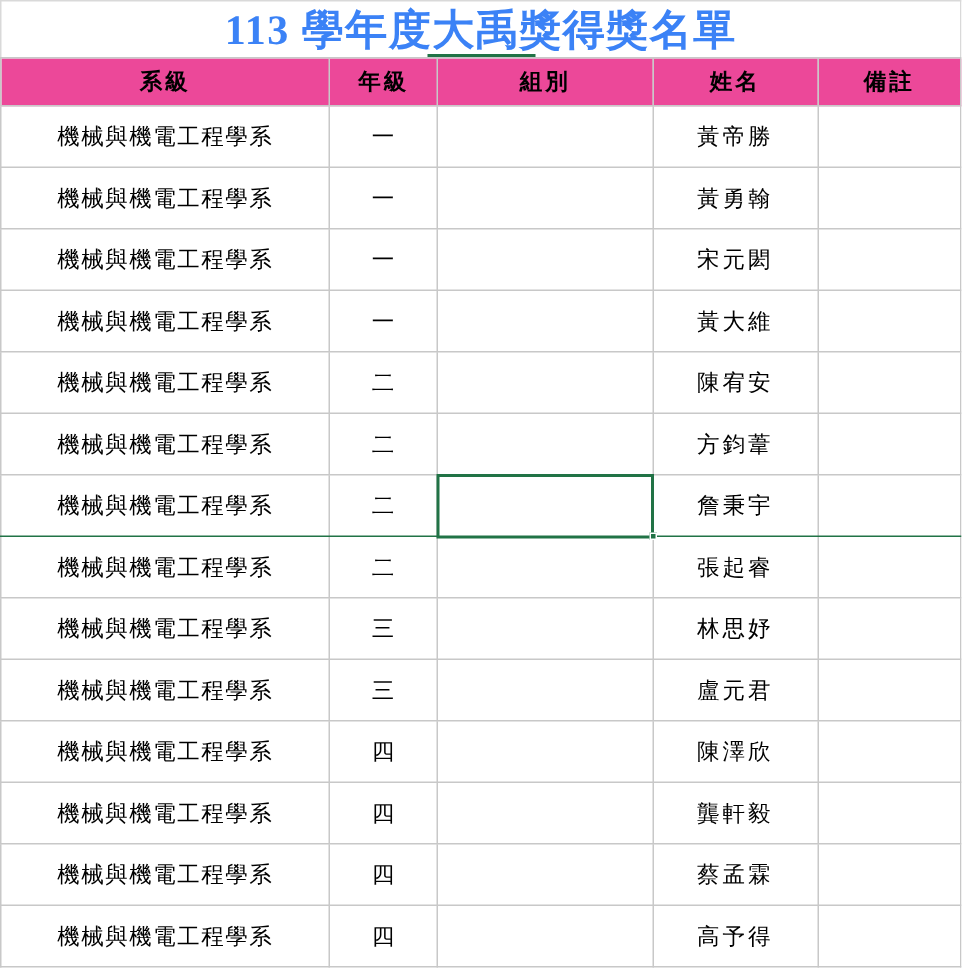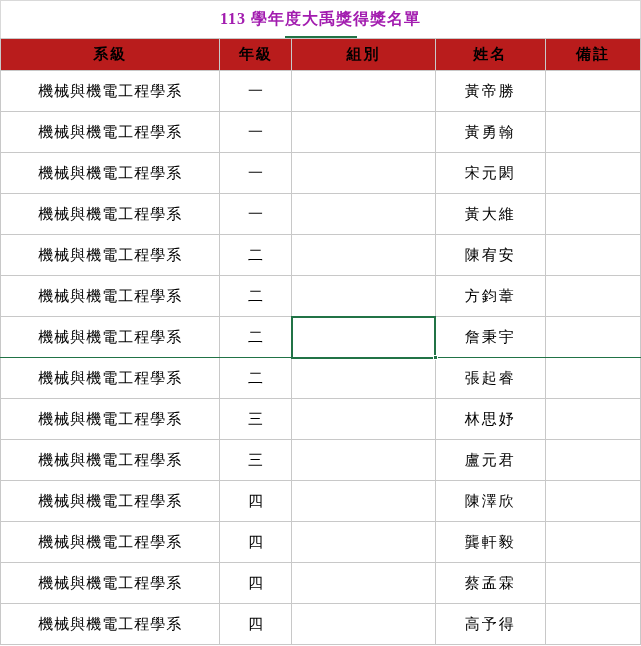--- a/index.html
+++ b/index.html
@@ -24,43 +24,43 @@
     display: flex;
     align-items: center;
     justify-content: center;
     border-top: 1px solid #d9d9d9;
     border-left: 1px solid #d9d9d9;
     border-right: 1px solid #d9d9d9;
     box-sizing: border-box;
     background: #ffffff;
   }
   .title-text {
-    font-size: 16px;
+    font-size: 28px;
     font-weight: bold;
     letter-spacing: 1px;
-    color: #a21caf;
+    color: #3b82f6;
     font-family: "Liberation Serif", "DejaVu Serif", serif;
   }
   table.grid {
     border-collapse: collapse;
     table-layout: fixed;
     width: 641px;
   }
   table.grid td, table.grid th {
     border: 1px solid #c8c8c8;
     padding: 0;
     text-align: center;
     vertical-align: middle;
     font-size: 15px;
     color: #000000;
     font-family: "Liberation Serif", "DejaVu Serif", serif;
     font-weight: normal;
   }
   table.grid thead th {
-    background: #b91c1c;
+    background: #ec4899;
     height: 31px;
     font-weight: bold;
     letter-spacing: 2px;
   }
   table.grid tbody td {
     height: 40px;
     background: #ffffff;
   }
   .col-dept { width: 219px; }
   .col-grade { width: 72px; }

